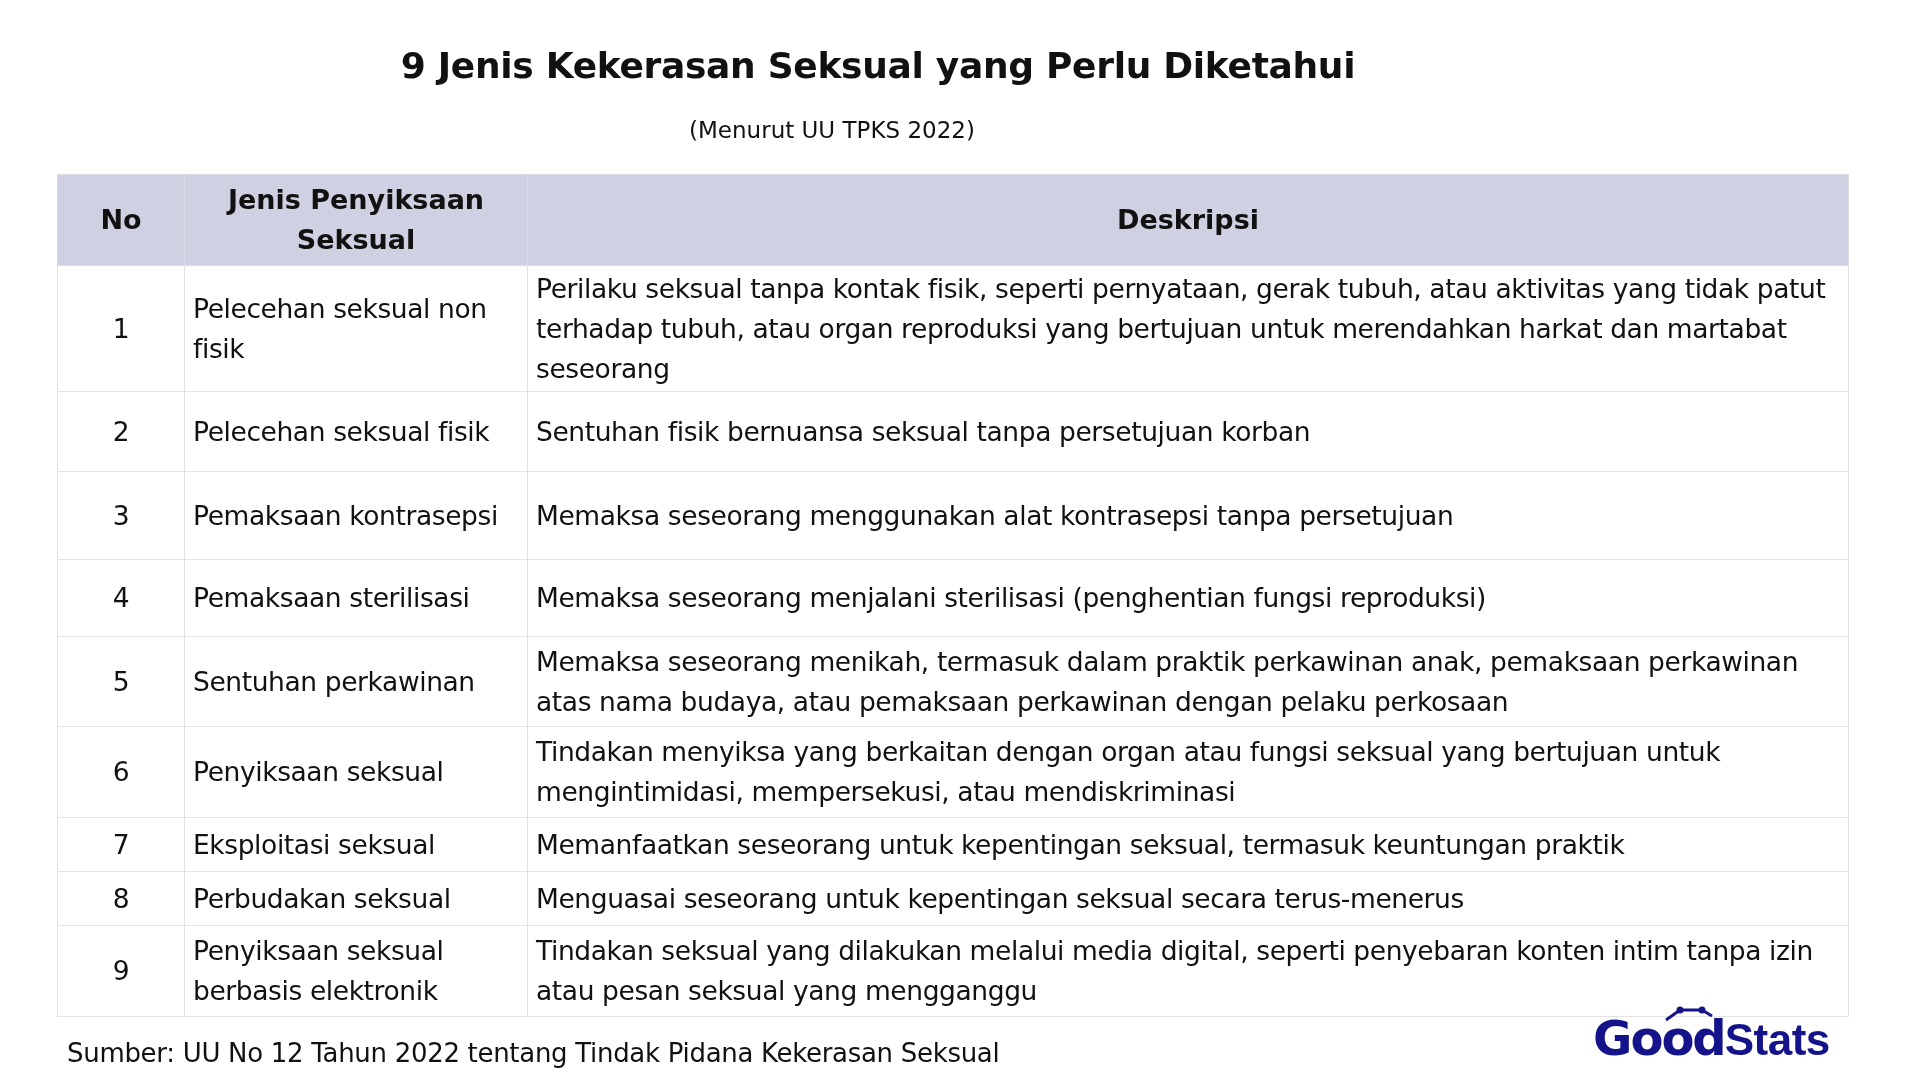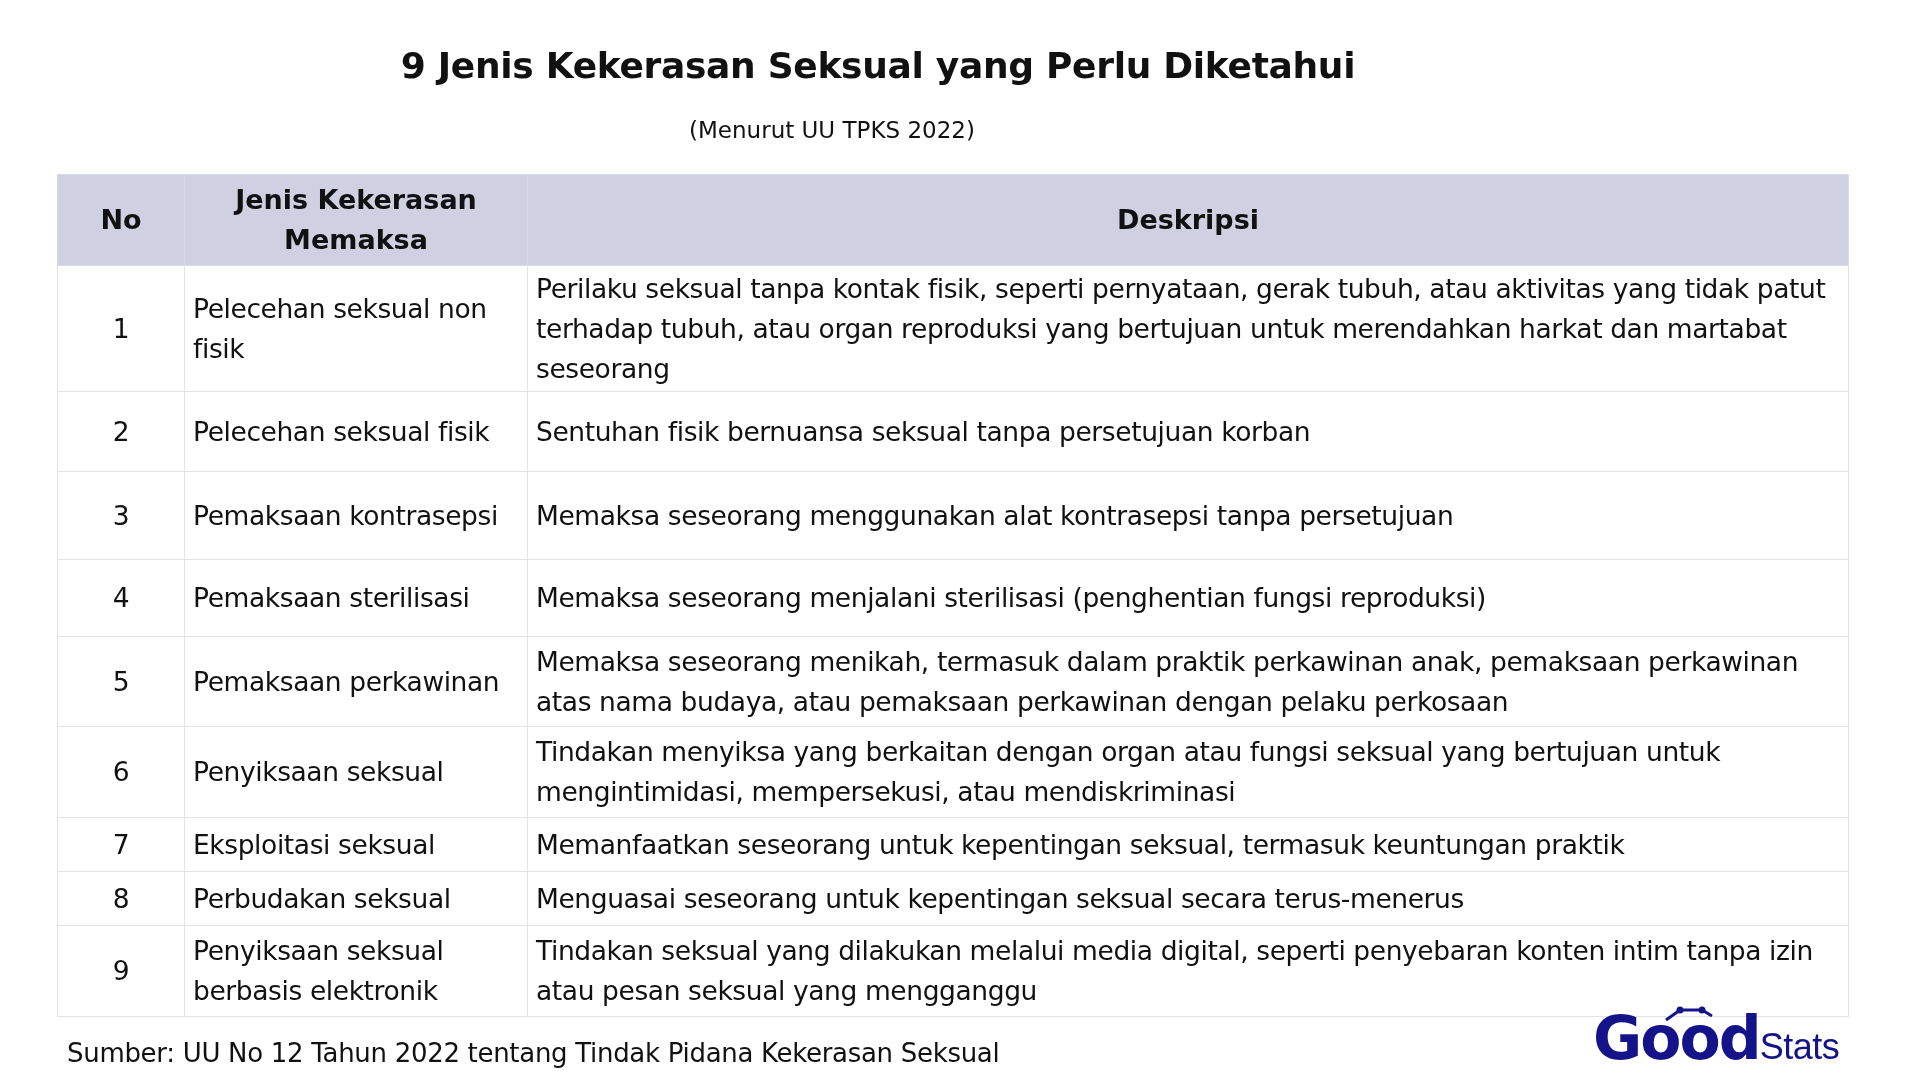--- a/index.html
+++ b/index.html
@@ -40,40 +40,40 @@
   tr.r8 td { height: 53px; }
   tr.r9 td { height: 90px; }
   .source {
     position: absolute; left: 67px; top: 1037px; font-size: 26px; line-height: 32px;
     letter-spacing: -0.3px; color: #111;
   }
   .logo {
     position: absolute; left: 1593px; top: 1008px; width: 260px; height: 60px;
     color: #15138a; white-space: nowrap;
   }
-  .logo .good { font-weight: bold; font-size: 60px; letter-spacing: -2px; line-height: 60px; }
-  .logo .stats { font-weight: normal; font-size: 36px; letter-spacing: -0.5px; line-height: 60px; font-family: "Liberation Sans", sans-serif; }
+  .logo .good { font-weight: bold; font-size: 48px; letter-spacing: -2px; line-height: 60px; }
+  .logo .stats { font-weight: bold; font-size: 44px; letter-spacing: -0.5px; line-height: 60px; font-family: "Liberation Sans", sans-serif; }
   .logo svg { position: absolute; left: 65px; top: -2px; }
 </style>
 </head>
 <body>
 
 <div class="title">9 Jenis Kekerasan Seksual yang Perlu Diketahui</div>
 <div class="subtitle">(Menurut UU TPKS 2022)</div>
 
 <table class="main">
   <colgroup>
     <col style="width:127px">
     <col style="width:343px">
     <col style="width:1321px">
   </colgroup>
   <thead>
     <tr>
       <th>No</th>
-      <th style="padding:0 30px;">Jenis Kekerasan Memaksa</th>
+      <th style="padding:0 30px;">Jenis Penyiksaan Seksual</th>
       <th>Deskripsi</th>
     </tr>
   </thead>
   <tbody>
     <tr class="r1">
       <td class="no">1</td>
       <td class="jenis">Pelecehan seksual non fisik</td>
       <td class="desk">Perilaku seksual tanpa kontak fisik, seperti pernyataan, gerak tubuh, atau aktivitas yang tidak patut terhadap tubuh, atau organ reproduksi yang bertujuan untuk merendahkan harkat dan martabat seseorang</td>
     </tr>
     <tr class="r2">
@@ -86,21 +86,21 @@
       <td class="jenis">Pemaksaan kontrasepsi</td>
       <td class="desk">Memaksa seseorang menggunakan alat kontrasepsi tanpa persetujuan</td>
     </tr>
     <tr class="r4">
       <td class="no">4</td>
       <td class="jenis">Pemaksaan sterilisasi</td>
       <td class="desk">Memaksa seseorang menjalani sterilisasi (penghentian fungsi reproduksi)</td>
     </tr>
     <tr class="r5">
       <td class="no">5</td>
-      <td class="jenis">Pemaksaan perkawinan</td>
+      <td class="jenis">Sentuhan perkawinan</td>
       <td class="desk">Memaksa seseorang menikah, termasuk dalam praktik perkawinan anak, pemaksaan perkawinan atas nama budaya, atau pemaksaan perkawinan dengan pelaku perkosaan</td>
     </tr>
     <tr class="r6">
       <td class="no">6</td>
       <td class="jenis">Penyiksaan seksual</td>
       <td class="desk">Tindakan menyiksa yang berkaitan dengan organ atau fungsi seksual yang bertujuan untuk mengintimidasi, mempersekusi, atau mendiskriminasi</td>
     </tr>
     <tr class="r7">
       <td class="no">7</td>
       <td class="jenis">Eksploitasi seksual</td>

